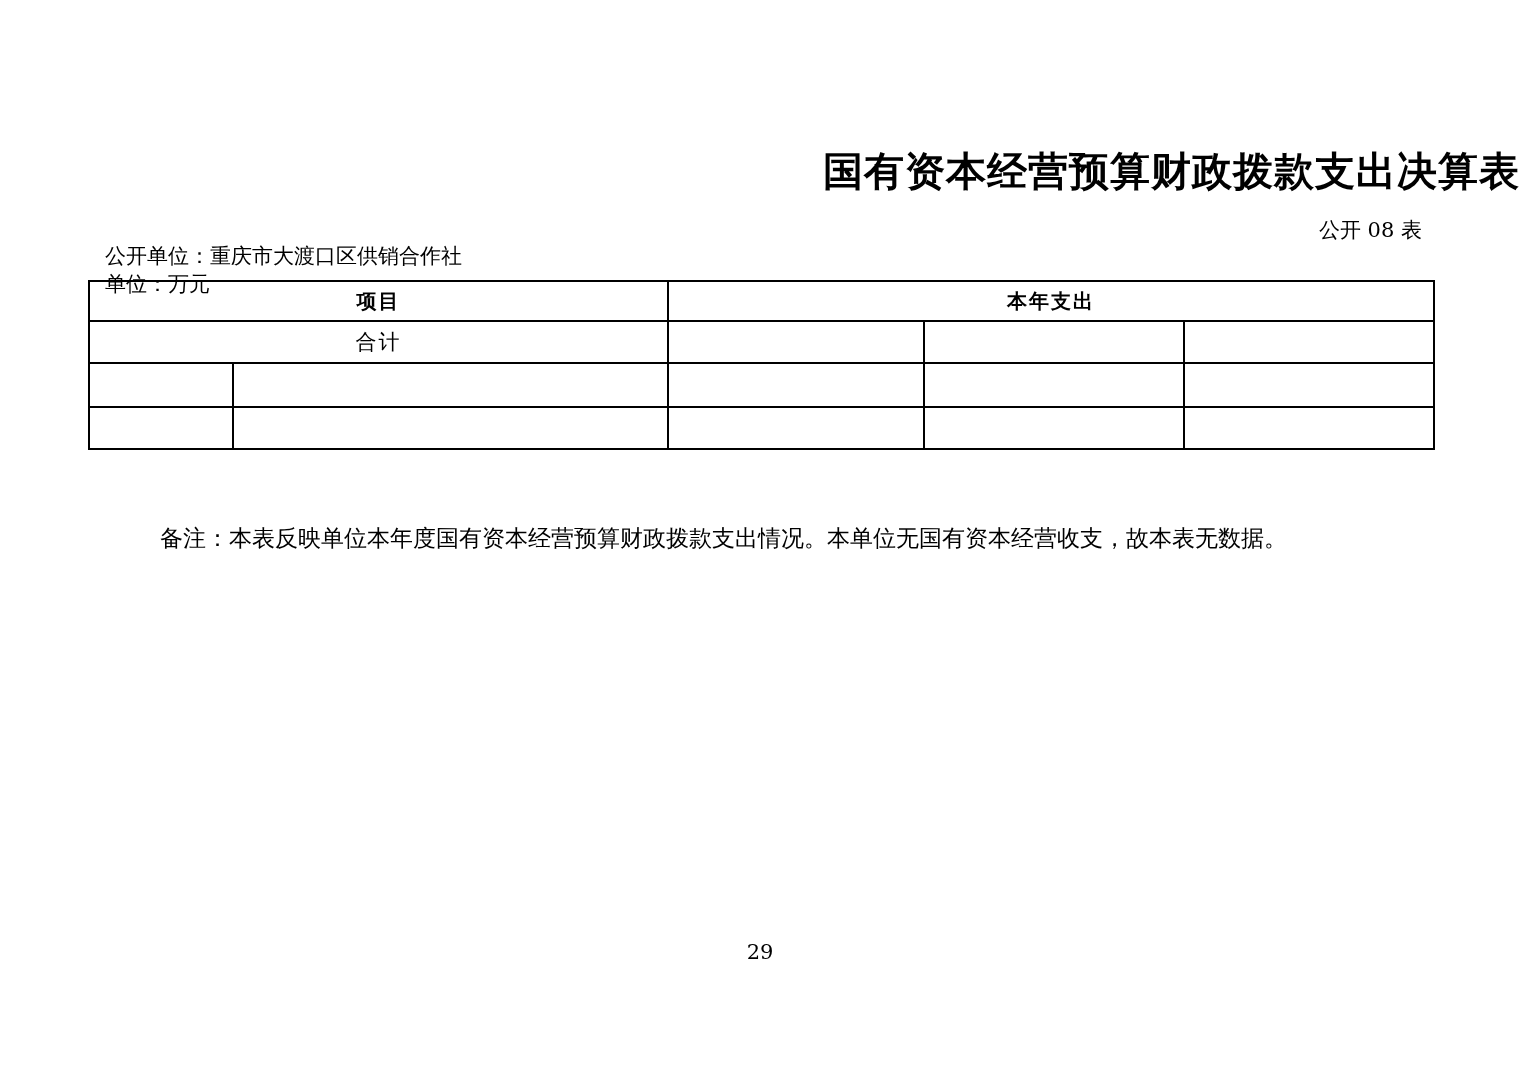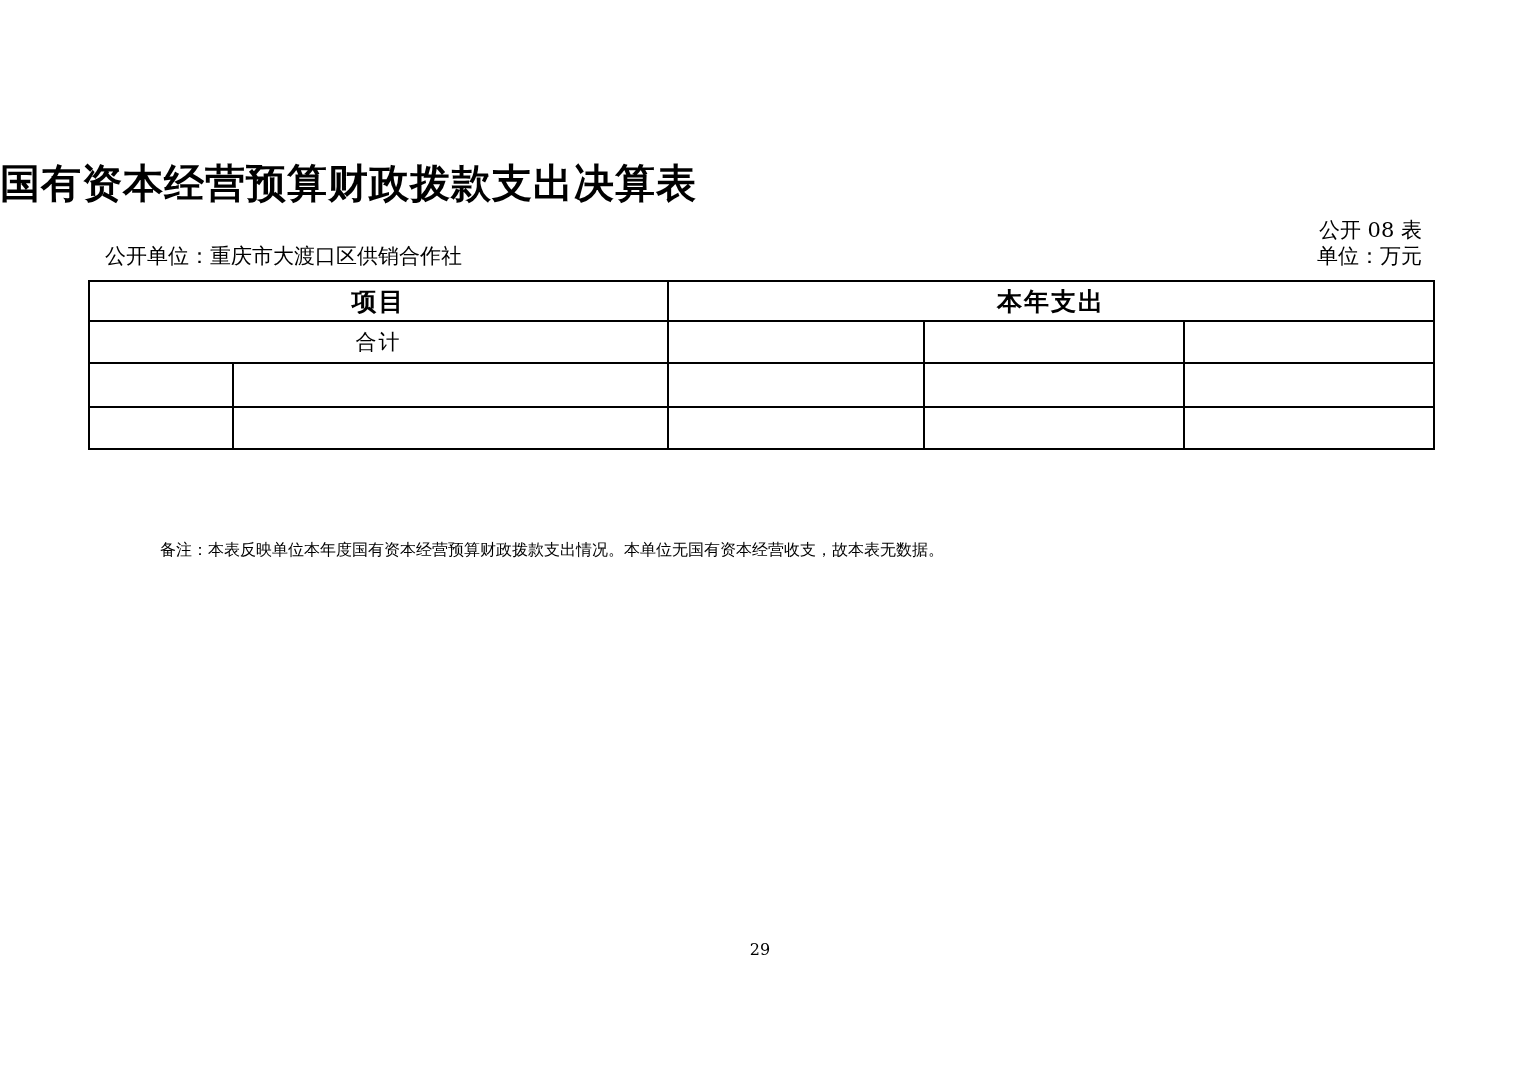--- a/index.html
+++ b/index.html
@@ -19,87 +19,86 @@
     font-family: "Liberation Sans", "DejaVu Sans", sans-serif;
   }
   .kaiti {
     font-family: "DejaVu Serif", "Liberation Serif", serif;
   }
   .doc-title {
     position: absolute;
     top: 144px;
     left: 0;
     width: 100%;
-    text-align: left;
+    text-align: right;
     font-size: 40px;
     font-weight: bold;
     letter-spacing: 1px;
-    margin-top: 12px;
   }
   .form-code {
     position: absolute;
     top: 216px;
     right: 98px;
     font-size: 21px;
     white-space: pre;
     margin-left: 41px;
   }
   .meta-line {
     position: absolute;
     top: 242px;
     left: 105px;
     right: 98px;
     display: flex;
     justify-content: space-between;
     font-size: 21px;
+    flex-direction: column;
   }
   table.report {
     position: absolute;
     top: 280px;
     left: 88px;
     width: 1345px;
     border-collapse: collapse;
     table-layout: fixed;
   }
   table.report td {
     border: 2px solid #000000;
     text-align: center;
     vertical-align: middle;
     padding: 0;
     overflow: hidden;
   }
   .th-cell {
     font-family: "Liberation Sans", "DejaVu Sans", sans-serif;
     font-weight: bold;
-    font-size: 25px;
+    font-size: 20px;
     letter-spacing: 2px;
   }
   .code-head {
     line-height: 1.35;
   }
   .body-label {
     font-family: "DejaVu Serif", "Liberation Serif", serif;
     font-weight: normal;
     font-size: 21px;
     letter-spacing: 2px;
   }
   .note-line {
     position: absolute;
     top: 523px;
     left: 160px;
-    font-size: 16px;
-    margin-top: 17px;
+    font-size: 23px;
   }
   .page-number {
     position: absolute;
     top: 940px;
     left: 0;
     width: 100%;
     text-align: center;
-    font-size: 16px;
+    font-size: 21px;
   }
 </style>
 </head>
 <body>
 
 <div class="page">
 
   <div class="doc-title heiti">国有资本经营预算财政拨款支出决算表</div>
 
   <div class="form-code kaiti">公开 08 表</div>

